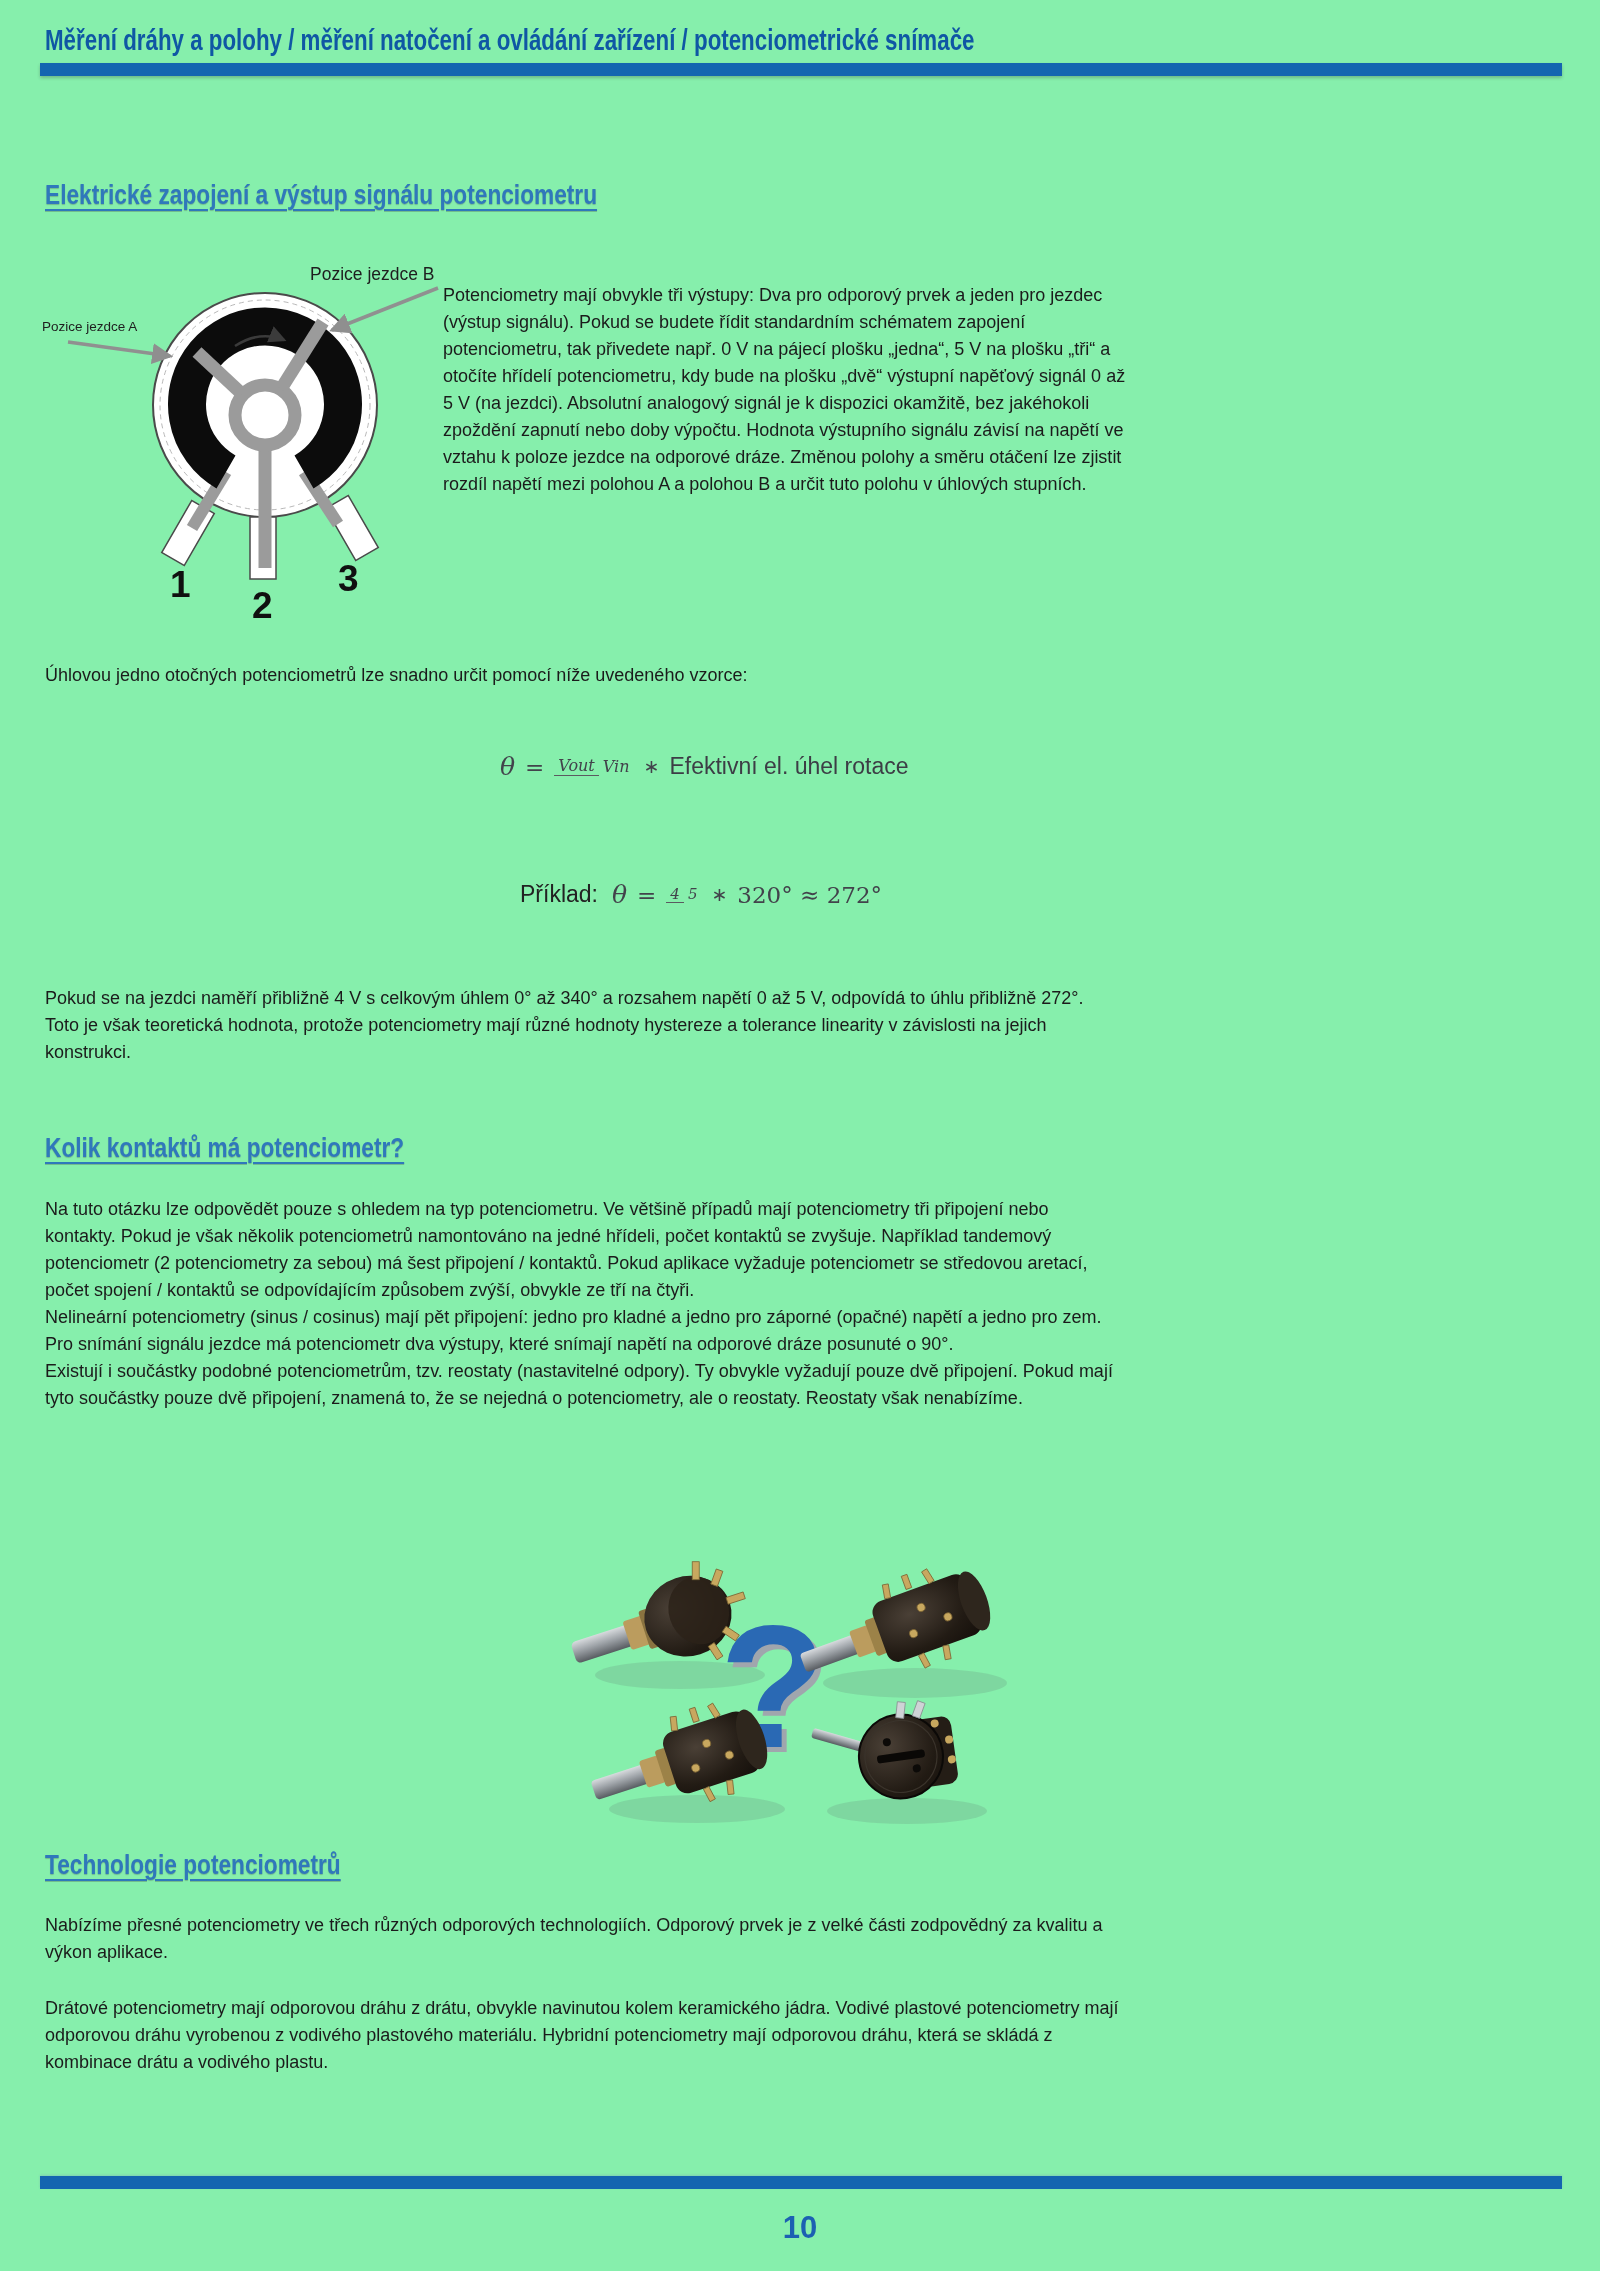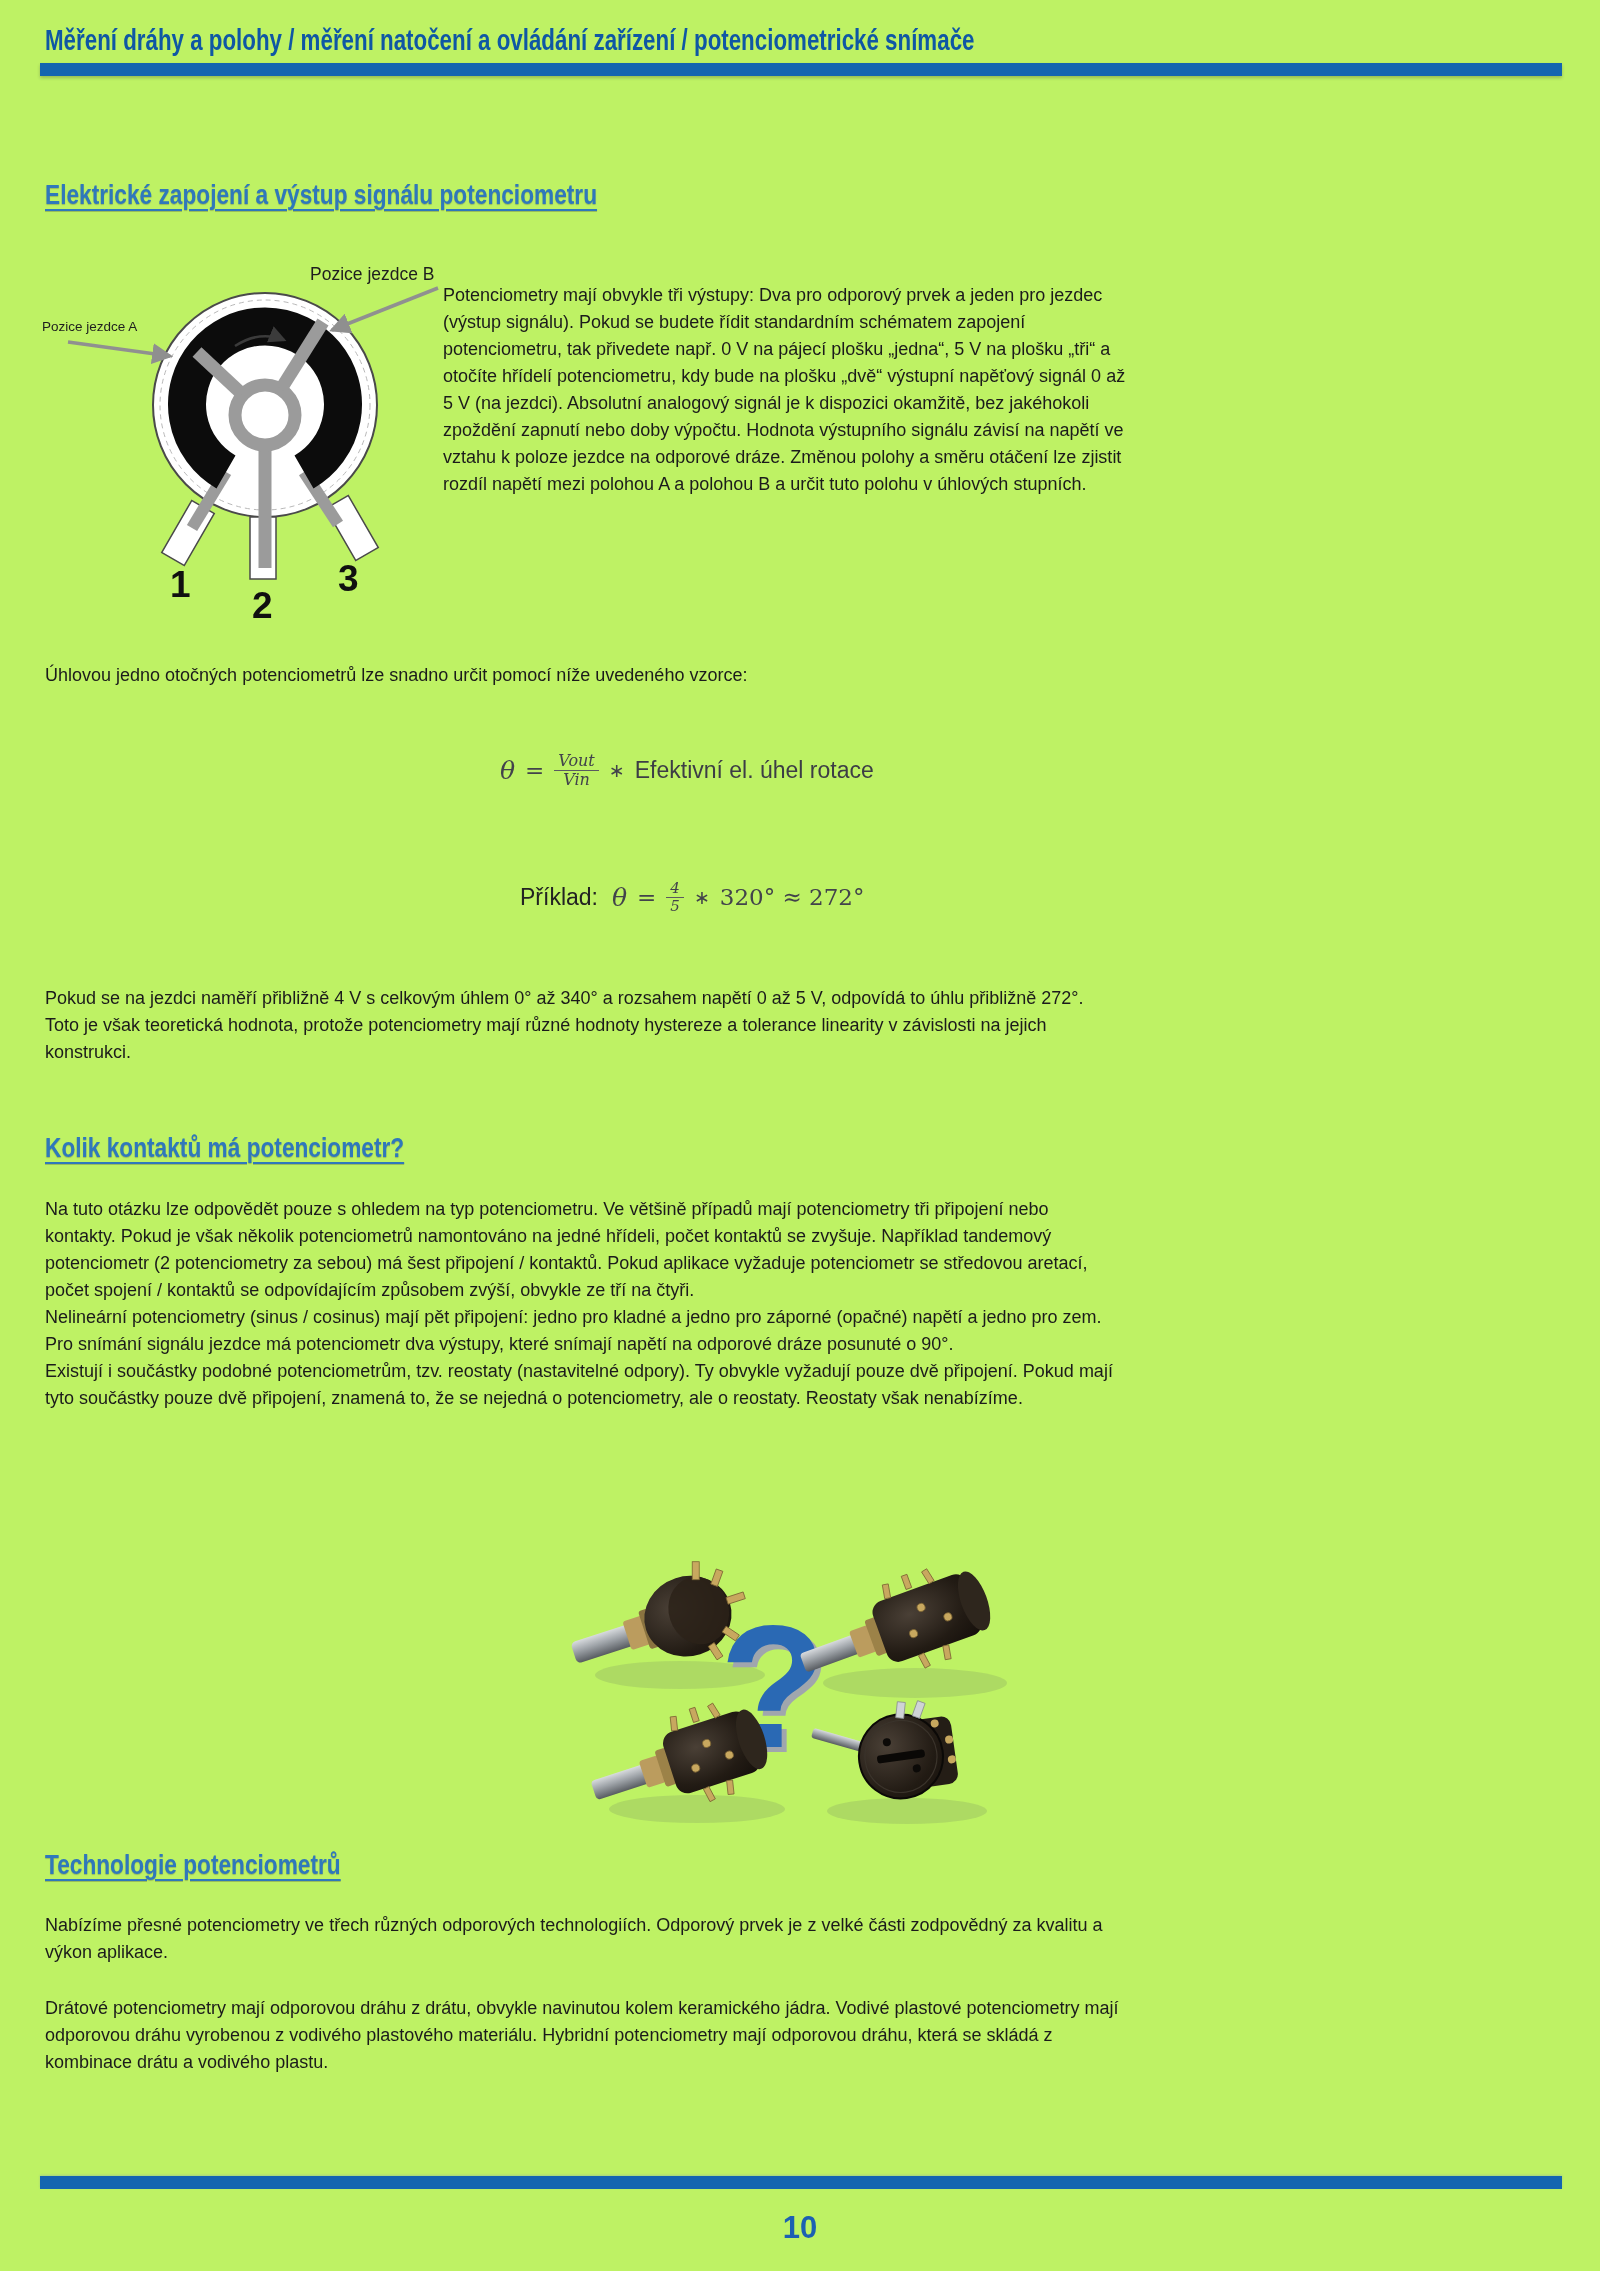--- a/index.html
+++ b/index.html
@@ -1,40 +1,40 @@
 <!DOCTYPE html>
 <html lang="cs"><head>
 <meta charset="utf-8">
 <title>Potenciometrické snímače – str. 10</title>
 <style>
   *{margin:0;padding:0;box-sizing:border-box}
   html,body{background:#e9e9e7}
   body{width:1600px;font-family:"Liberation Sans",sans-serif}
-  .page{position:relative;width:1600px;height:2271px;background:#bef264;color:#1b1b1b;overflow:hidden}
+  .page{position:relative;width:1600px;height:2271px;background:#86efac;color:#1b1b1b;overflow:hidden}
 
   .doc-title{position:absolute;left:45px;top:24px;font-size:29px;font-weight:bold;color:#0f57a4;white-space:nowrap}
   .doc-title .sq{display:inline-block;transform:scaleX(.77);transform-origin:0 50%}
 
   .rule{position:absolute;left:40px;width:1522px;background:#1465b0}
   .rule.top{top:63px;height:13px;box-shadow:0 2px 3px rgba(50,50,50,.28)}
   .rule.bottom{top:2176px;height:13px;box-shadow:0 -1px 2px rgba(120,150,190,.35)}
 
   .sec{position:absolute;left:45px;font-size:27px;font-weight:bold;color:#2f78bb;white-space:nowrap;text-shadow:0 1px 1px rgba(70,70,70,.30)}
   .sec .sq{display:inline-block;transform:scaleX(.84);transform-origin:0 50%;text-decoration:underline;text-decoration-thickness:2px;text-underline-offset:5px}
 
   .body{position:absolute;font-size:18px;line-height:27px;color:#1b1b1b;text-align:left}
   .body p{margin:0}
 
   .diagram{position:absolute;left:30px;top:250px;width:420px;height:380px}
   .photo{position:absolute;left:545px;top:1545px;width:520px;height:290px}
 
   .formula{position:absolute;display:flex;align-items:center;gap:10px;color:#42434b;font-size:23px;white-space:nowrap}
   .mi{font-family:"DejaVu Serif",serif;font-style:italic}
   .theta{font-size:25px}
-  .frac{display:inline-flex;flex-direction:column;align-items:center;font-family:"DejaVu Serif",serif;font-style:italic;font-size:16px;line-height:1.12;color:#42434b}
+  .frac{display:inline-flex;flex-direction:row;align-items:center;font-family:"DejaVu Serif",serif;font-style:italic;font-size:16px;line-height:1.12;color:#42434b}
   .frac.small{font-size:15px}
   .frac .num{border-bottom:1.5px solid #5a5a60;padding:0 4px}
   .frac .den{padding:0 4px}
   .op{font-size:19px;color:#42434b}
   .ftext{font-family:"Liberation Sans",sans-serif;color:#3c3d45}
   .flabel{font-family:"Liberation Sans",sans-serif;color:#222;margin-right:4px}
   .mtail{font-family:"DejaVu Serif",serif}
 
   .pagenum{position:absolute;left:0;top:2210px;width:1600px;text-align:center;font-size:31px;font-weight:bold;color:#1c60b2}
 </style>

